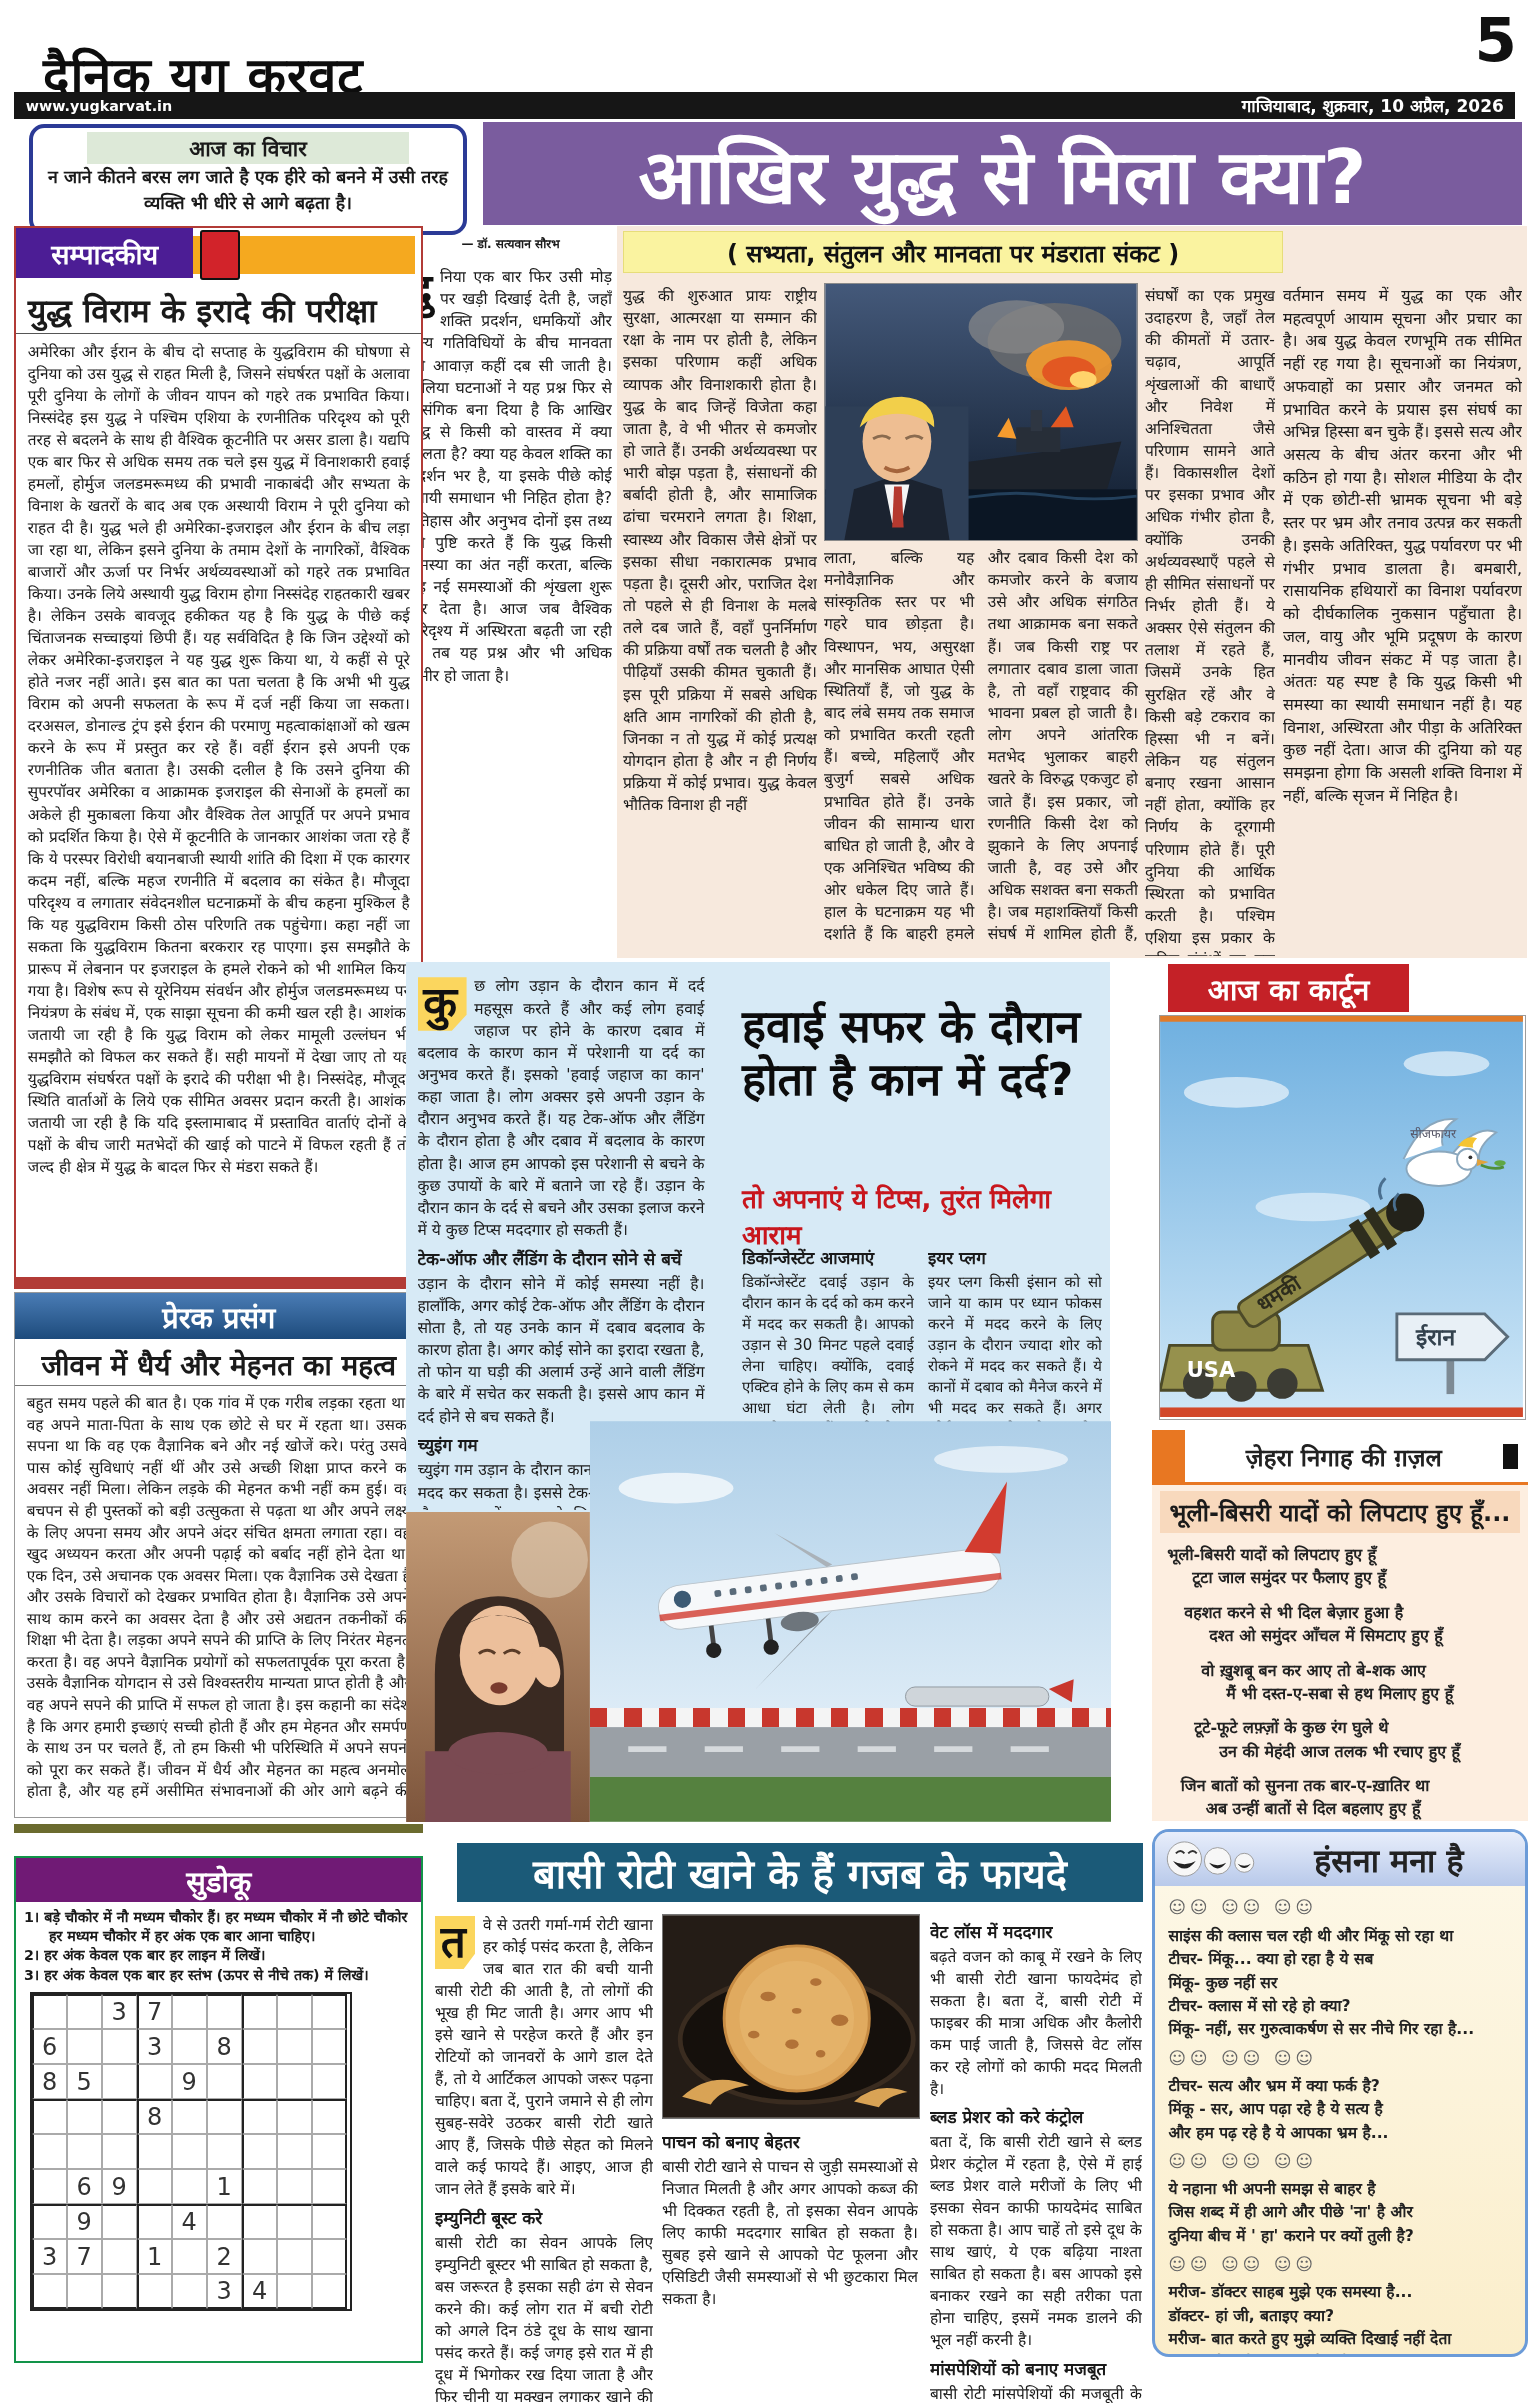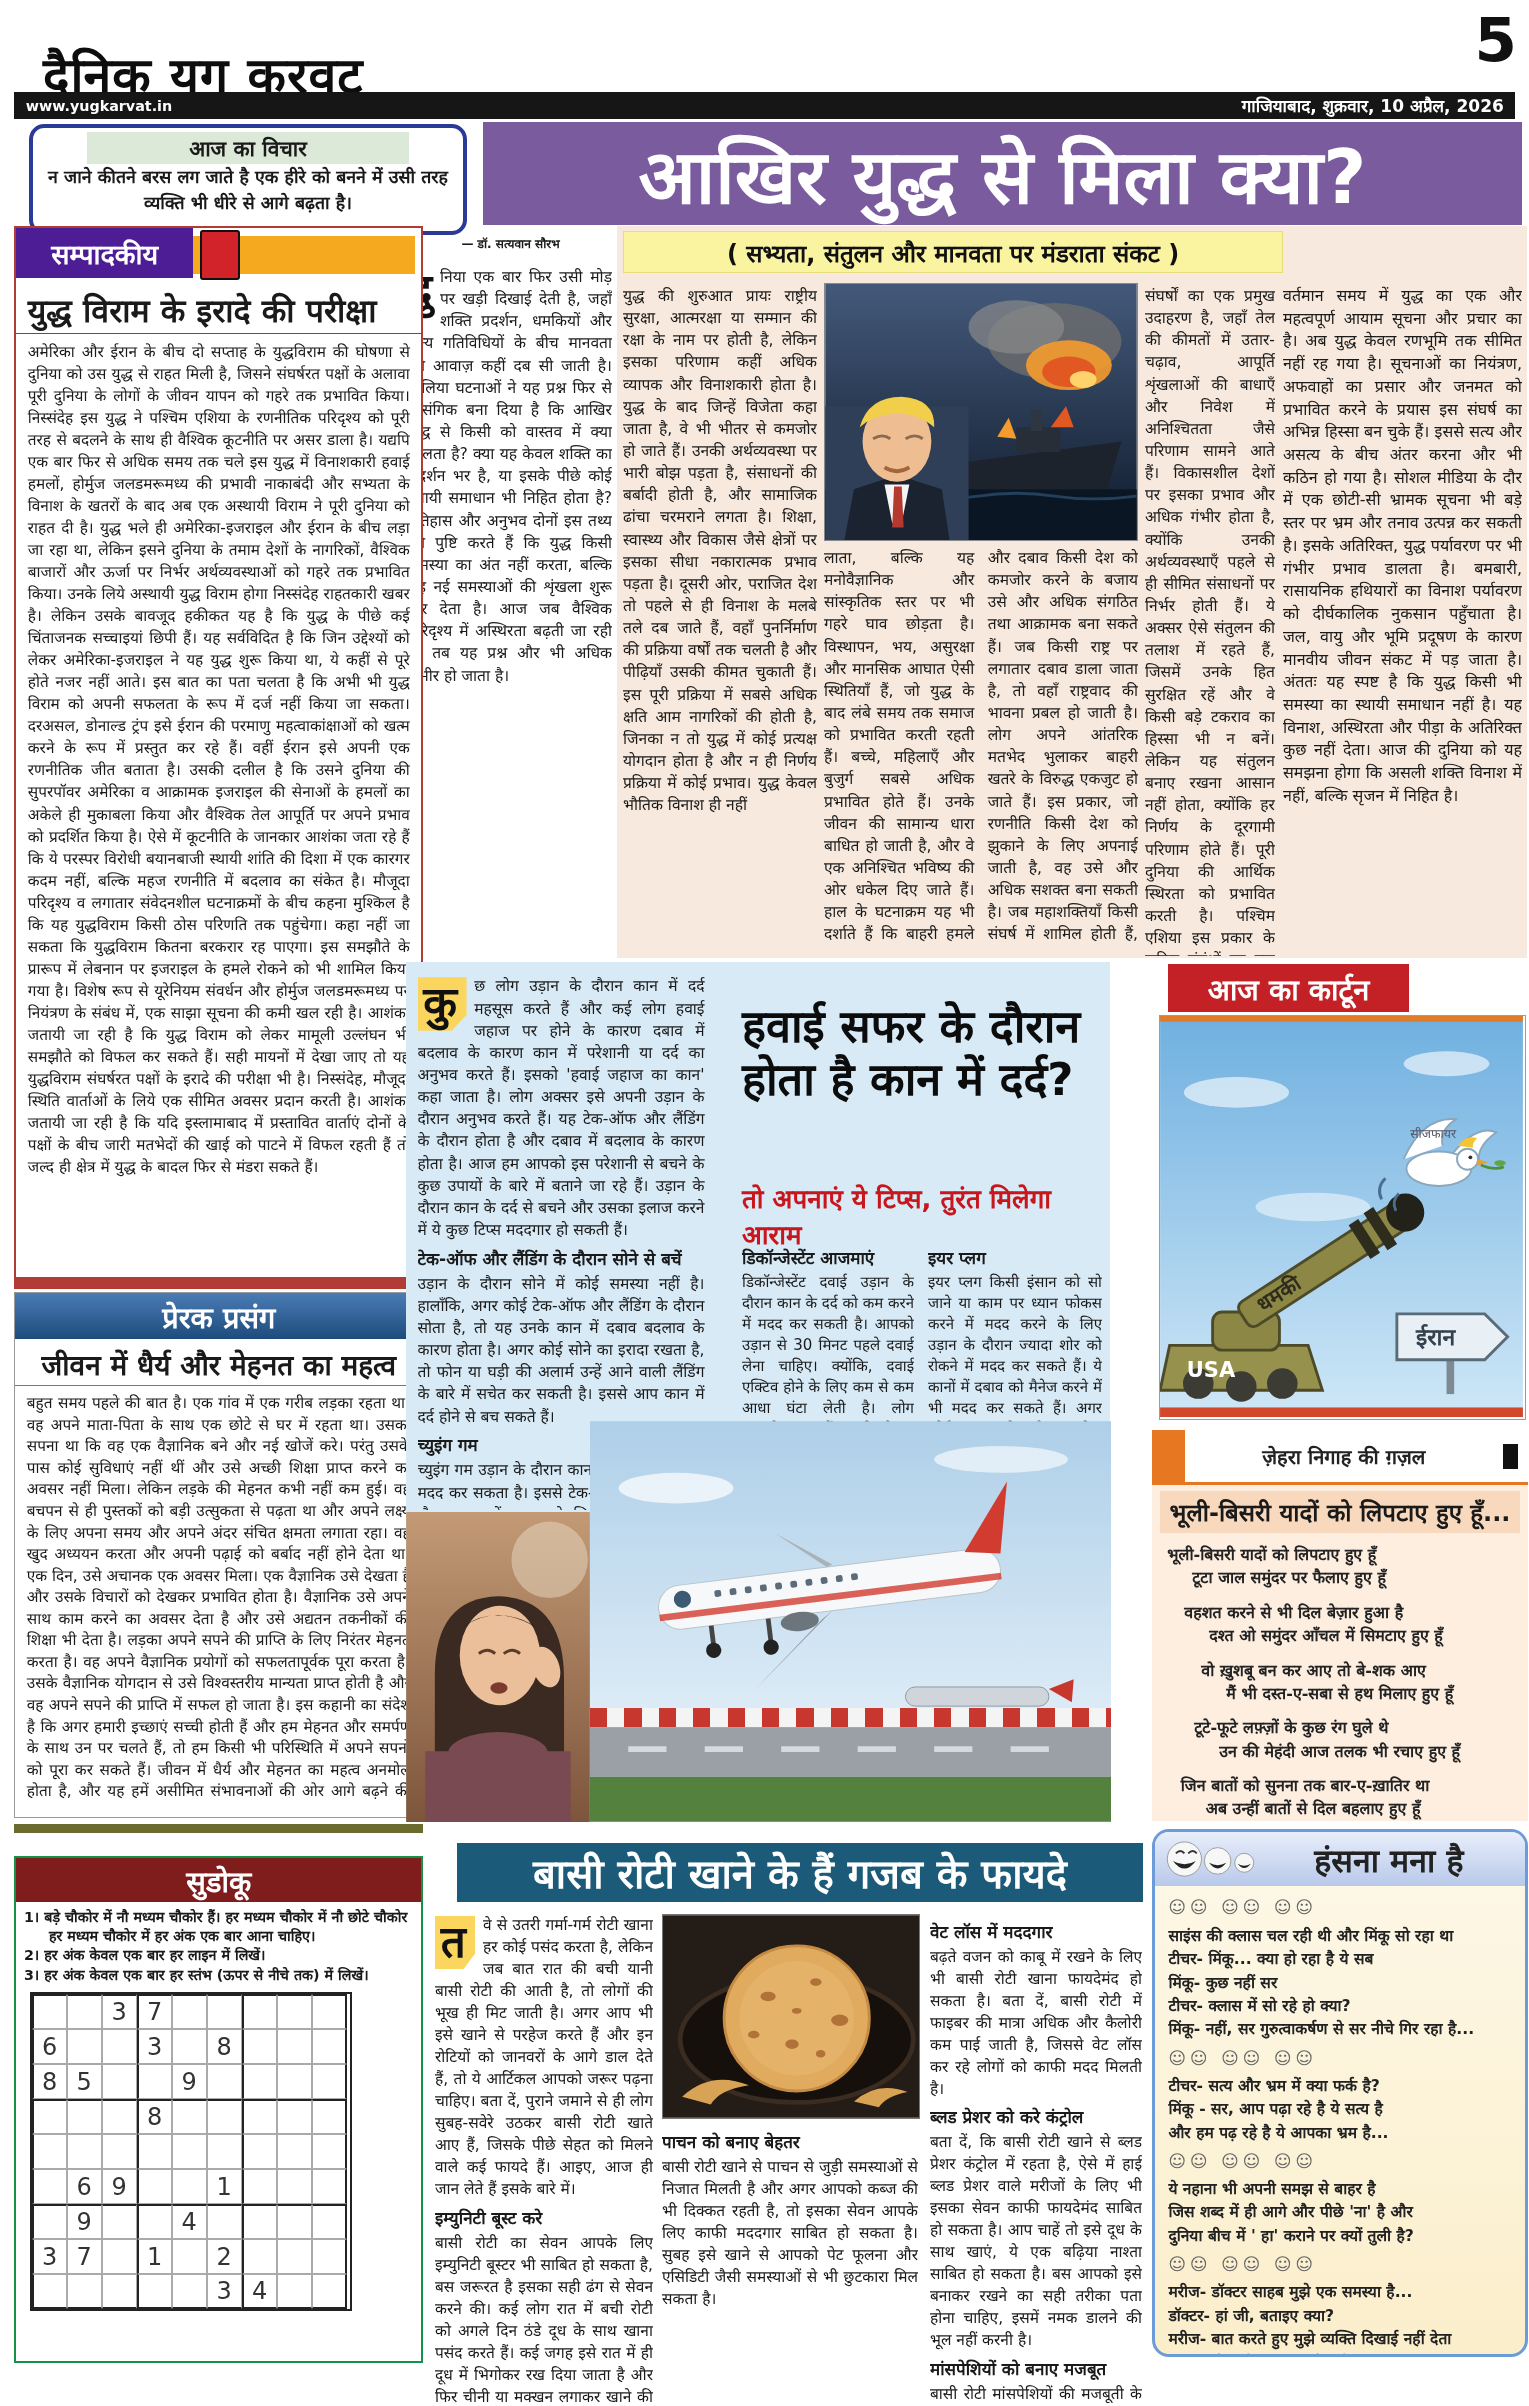--- a/index.html
+++ b/index.html
@@ -48,21 +48,21 @@
 
   
   .prerak{left:14.3px;top:1292px;width:409px;height:526px;border:1px solid #999;box-sizing:border-box;}
   .prerak-head{height:46px;background:linear-gradient(#4a7cb5,#1d4b7c);color:#fff;font-size:29px;font-weight:800;display:flex;align-items:center;justify-content:center;}
   .prerak-title{font-size:28px;font-weight:800;text-align:center;padding:5.7px 3.8px 1.9px;border-bottom:1.9px solid #777;}
   .prerak-body{font-size:15.4px;line-height:1.4;padding:7.6px 11.5px;height:401px;overflow:hidden;}
   .divider-olive{left:14.3px;top:1824px;width:409px;height:8.6px;background:#6b6b2f;}
 
   
   .sudoku-box{left:14.3px;top:1856px;width:409px;height:507px;border:2.9px solid #129349;box-sizing:border-box;background:#fff;}
-  .sudoku-head{height:44px;background:#7f1d1d;color:#fff;font-size:29px;font-weight:800;display:flex;align-items:center;justify-content:center;}
+  .sudoku-head{height:44px;background:#701a75;color:#fff;font-size:29px;font-weight:800;display:flex;align-items:center;justify-content:center;}
   .sudoku-rules{font-size:14.3px;font-weight:700;line-height:1.35;padding:5.7px 7.6px 3.8px 7.6px;}
   .sudoku-rules div{padding-left:25px;text-indent:-25px;}
   #sudoku-grid{display:grid;grid-template-columns:repeat(9,35px);grid-auto-rows:35px;margin:3.8px 0 0 13.4px;border:2.9px solid #222;width:318px;}
   .sudoku-cell{border:1px solid #aaa;box-sizing:border-box;display:flex;align-items:center;justify-content:center;font-size:24px;color:#333;background:#fff;}
   .sudoku-cell.bl{border-left:2.9px solid #222;} .sudoku-cell.bt{border-top:2.9px solid #222;}
   .sudoku-cell.br{border-right:2.9px solid #222;} .sudoku-cell.bb{border-bottom:2.9px solid #222;}
 
   
   .hawai{left:406px;top:962px;width:704px;height:859px;background:#d7eaf6;}
   .hawai-intro{position:absolute;left:11.5px;top:13.4px;width:287px;height:535px;font-size:15.6px;line-height:1.42;overflow:hidden;}
@@ -75,21 +75,21 @@
   .plane-img{position:absolute;left:184px;top:459px;width:521px;height:401px;}
 
   
   .cartoon-head{left:1168px;top:964px;width:241px;height:48px;background:#c42127;color:#fff;font-size:29px;font-weight:800;display:flex;align-items:center;justify-content:center;}
   .cartoon-frame{left:1159px;top:1015px;width:367px;height:405px;border:1.9px solid #9c9c9c;box-sizing:border-box;}
 
   
   .ghazal{left:1152px;top:1430px;width:376px;height:391px;background:#fdeee0;overflow:hidden;}
   .ghazal-head{position:relative;height:52px;background:#fff;border-bottom:3.8px solid #e87722;display:flex;align-items:center;}
   .ghazal-orange{width:32.5px;height:52px;background:#e87722;}
-  .ghazal-head-text{flex:1;text-align:center;font-size:20px;font-weight:800;color:#222;}
+  .ghazal-head-text{flex:1;text-align:center;font-size:24px;font-weight:800;color:#222;}
   .ghazal-sq{width:15.3px;height:25px;background:#111;margin-right:9.6px;}
   .ghazal-title{background:#f8d9bd;font-size:24px;font-weight:800;text-align:center;padding:4.8px 3.8px;margin:5.7px 7.6px;}
   .ghazal-body{padding:3.8px 15.3px;font-size:16px;font-weight:700;line-height:1.45;color:#222;}
   .couplet{margin-bottom:11.5px;}
   .couplet .l2{margin-left:25px;}
 
   
   .roti-banner{left:457px;top:1843px;width:686px;height:59px;background:#1b5a78;color:#fff;font-size:40px;font-weight:800;display:flex;align-items:center;justify-content:center;text-align:center;}
   .roti-col{font-size:15.5px;line-height:1.42;}
   .rc1{left:435px;top:1914px;width:218px;height:489px;}

